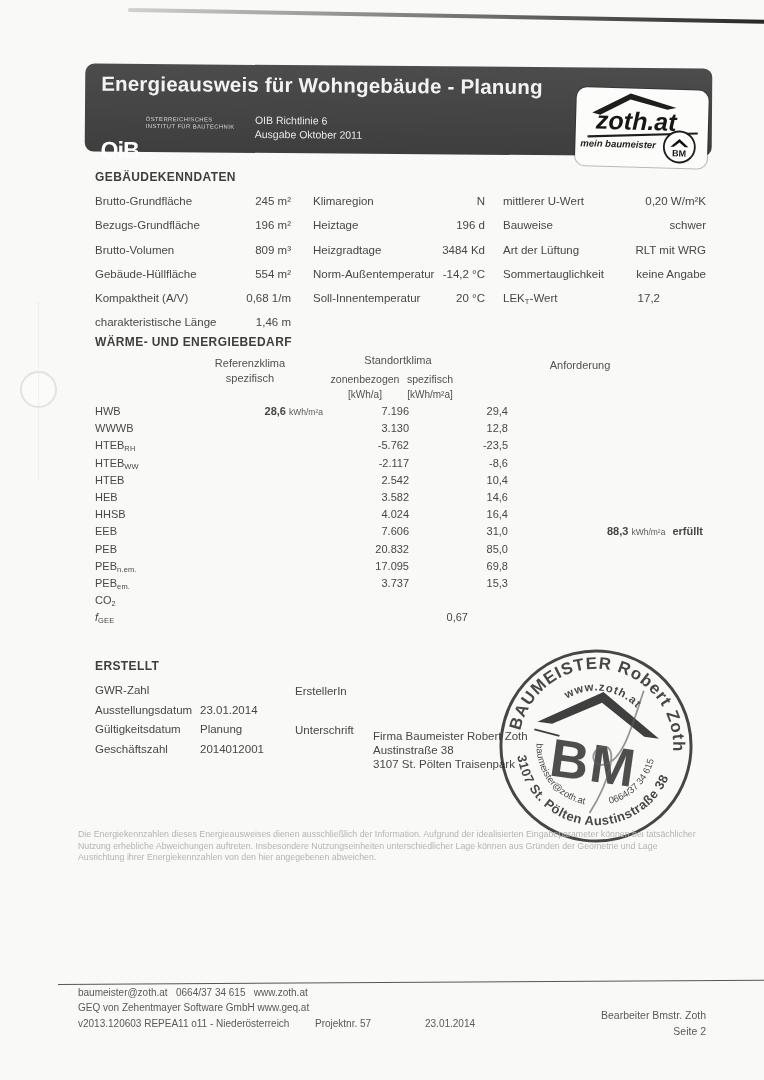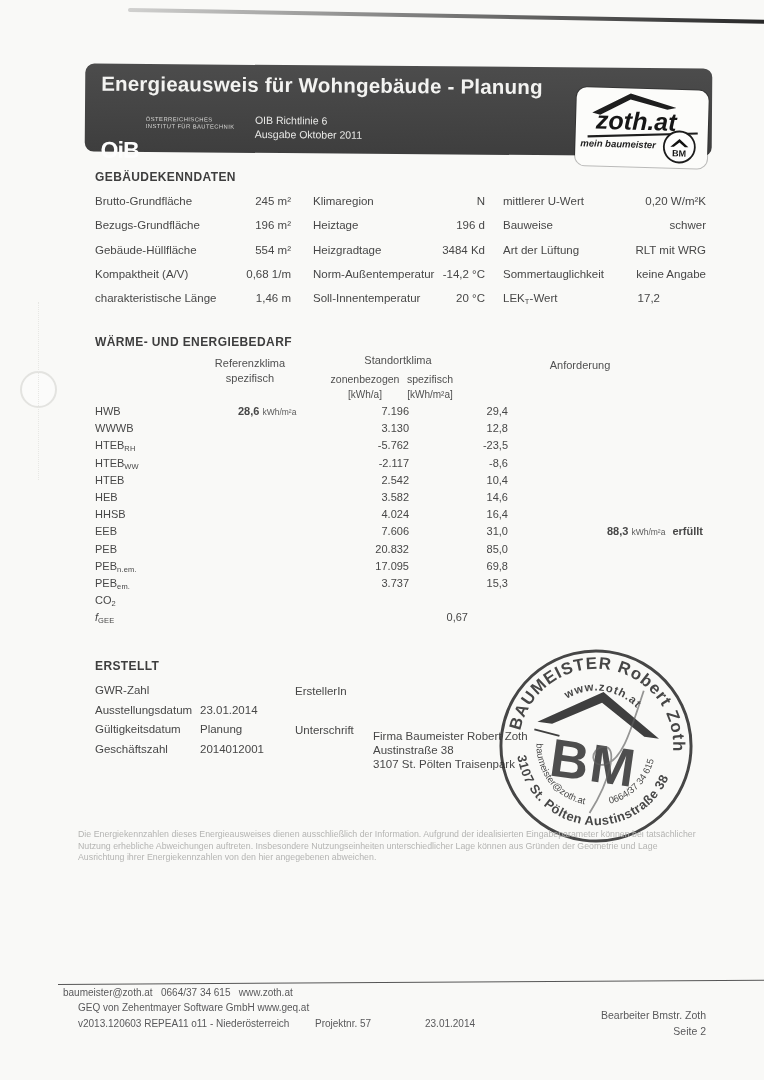--- a/index.html
+++ b/index.html
@@ -50,21 +50,21 @@
   .k-label{flex:0 0 auto;white-space:nowrap;}
   .k-value{flex:1;text-align:right;white-space:nowrap;}
   .shift-val .k-value{padding-right:46px;}
   .sub{font-size:7.5px;vertical-align:-2px;letter-spacing:.2px;}
   
   .col-head{position:absolute;font-size:11px;color:#505050;text-align:center;line-height:15px;}
   .col-head .u{font-size:10px;}
   .erows{position:absolute;left:95px;top:403px;width:640px;}
   .erow{display:grid;grid-template-columns:115px 93px 66px 79px 1fr;height:17.2px;line-height:17.2px;font-size:11px;gap:20px;}
   .c-label{white-space:nowrap;}
-  .c-ref{padding-left:8px;white-space:nowrap;}
+  .c-ref{padding-left:8px;white-space:nowrap;text-align:right;}
   .c-ref b{font-weight:bold;}
   .c-zonen,.c-spez{text-align:right;white-space:nowrap;}
   .c-anf{padding-left:79px;white-space:nowrap;}
   .unit{font-size:8.5px;color:#5a5a5a;margin-left:3px;}
   .status{font-weight:bold;margin-left:7px;}
   .row-fgee .c-label span:first-child{font-style:italic;}
   .row-fgee .c-spez{padding-right:40px;}
   
   .e-rows{position:absolute;left:95px;top:681px;width:260px;}
   .e-row{display:flex;height:19.7px;line-height:19.7px;font-size:11.5px;}
@@ -123,20 +123,24 @@
     <div class="k-row">
       <span class="k-label"><span>Brutto-Grundfläche</span><span class="sub"></span><span></span></span>
       <span class="k-value">245 m²</span>
     </div>
 
     <div class="k-row">
       <span class="k-label"><span>Bezugs-Grundfläche</span><span class="sub"></span><span></span></span>
       <span class="k-value">196 m²</span>
     </div>
 
+    <div class="k-row">
+      <span class="k-label"><span>Brutto-Volumen</span><span class="sub"></span><span></span></span>
+      <span class="k-value">809 m³</span>
+    </div>
 
     <div class="k-row">
       <span class="k-label"><span>Gebäude-Hüllfläche</span><span class="sub"></span><span></span></span>
       <span class="k-value">554 m²</span>
     </div>
 
     <div class="k-row">
       <span class="k-label"><span>Kompaktheit (A/V)</span><span class="sub"></span><span></span></span>
       <span class="k-value">0,68 1/m</span>
     </div>
@@ -388,19 +392,19 @@
   <path d="M 140,38 C 133,76 129,110 112,117 C 97,123 94,104 107,100 C 123,95 119,132 103,168" fill="none" stroke="#4a4a4a" stroke-width="1.8" opacity=".65"></path>
 </svg>
 
 <div class="disclaimer">
   <div>Die Energiekennzahlen dieses Energieausweises dienen ausschließlich der Information. Aufgrund der idealisierten Eingabeparameter können bei tatsächlicher</div>
   <div>Nutzung erhebliche Abweichungen auftreten. Insbesondere Nutzungseinheiten unterschiedlicher Lage können aus Gründen der Geometrie und Lage</div>
   <div>Ausrichtung ihrer Energiekennzahlen von den hier angegebenen abweichen.</div>
 </div>
 
 <div class="footer-rule"></div>
-<div class="f-line" style="left:63px;top:987px;text-align:right;">baumeister@zoth.at   0664/37 34 615   www.zoth.at</div>
+<div class="f-line" style="left:78px;top:987px;text-align:right;">baumeister@zoth.at   0664/37 34 615   www.zoth.at</div>
 <div class="f-line" style="left:78px;top:1002px;">GEQ von Zehentmayer Software GmbH www.geq.at</div>
 <div class="f-line" style="left:78px;top:1018px;">v2013.120603 REPEA11 o11 - Niederösterreich</div>
 <div class="f-line" style="left:315px;top:1018px;">Projektnr. 57</div>
 <div class="f-line" style="left:425px;top:1018px;">23.01.2014</div>
 <div class="f-right" style="top:1009px;">Bearbeiter Bmstr. Zoth</div>
 <div class="f-right" style="top:1025px;">Seite 2</div>
 
 </body></html>

